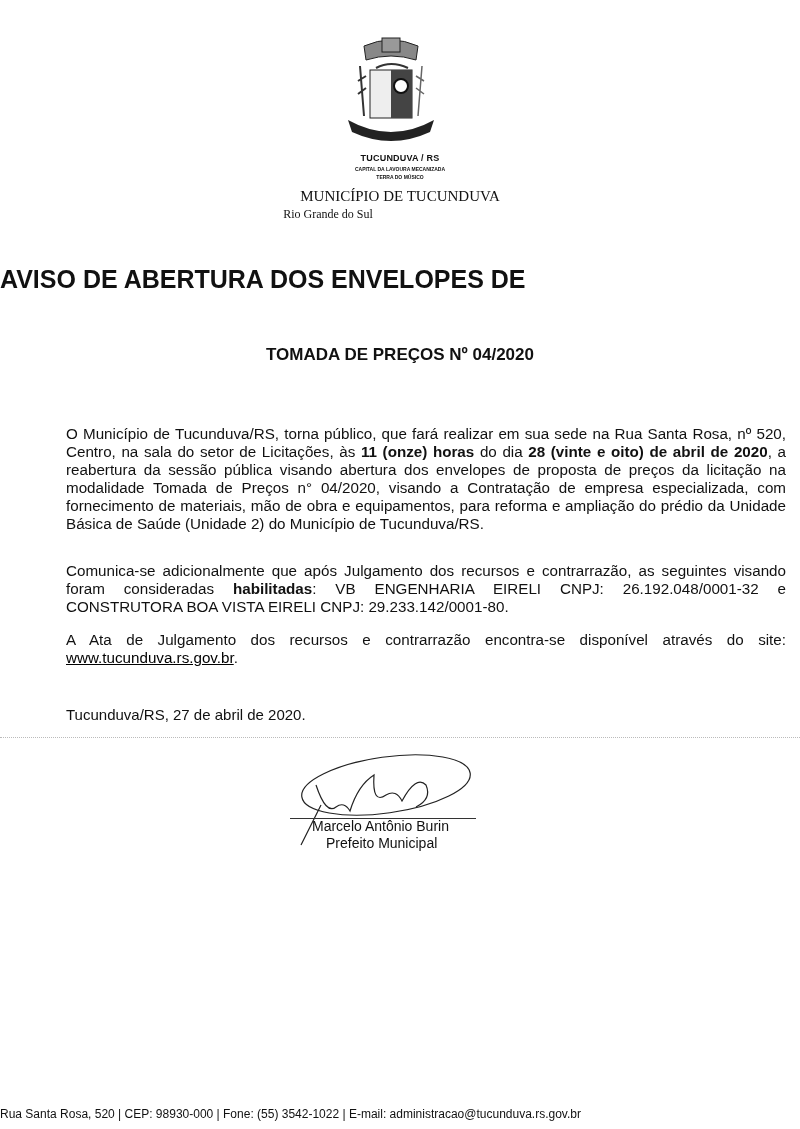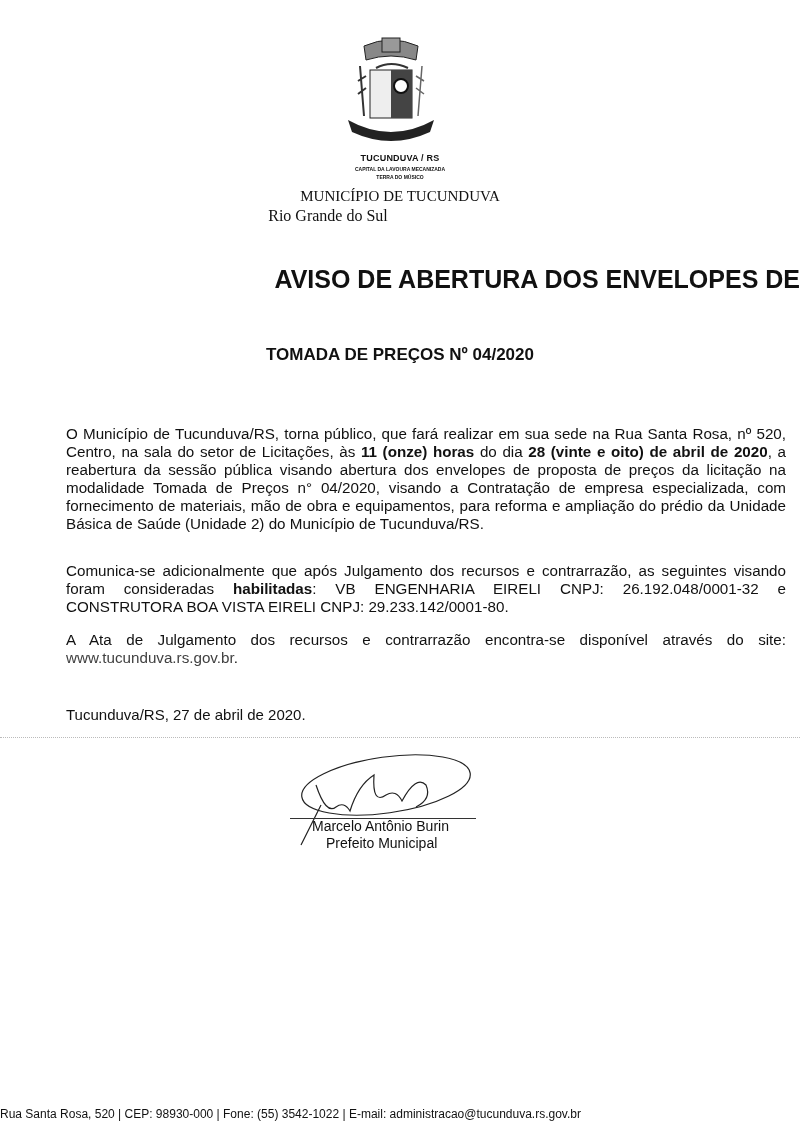--- a/index.html
+++ b/index.html
@@ -3,29 +3,29 @@
 <meta charset="utf-8">
 <style>
   html, body { margin:0; padding:0; background:#ffffff; }
   body { width:800px; height:1129px; position:relative; overflow:hidden; color:#111; font-family:"Liberation Sans", sans-serif; }
   .abs { position:absolute; }
   .crest { left:336px; top:36px; width:110px; height:110px; }
   .org-name { left:0; width:800px; top:153px; text-align:center; font-weight:bold; font-size:9px; letter-spacing:0.2px; }
   .org-tag1 { left:0; width:800px; top:166px; text-align:center; font-weight:bold; font-size:5px; }
   .org-tag2 { left:0; width:800px; top:174px; text-align:center; font-weight:bold; font-size:5px; }
   .muni { left:0; width:800px; top:188px; text-align:center; font-family:"Liberation Serif", serif; font-size:15px; }
-  .state { left:0; width:656px; top:207px; text-align:center; font-family:"Liberation Serif", serif; font-size:16px; }
-  .title { left:0; width:800px; top:264px; text-align:right; font-weight:bold; font-size:25px; line-height:31px; }
+  .state { left:0; width:656px; top:207px; text-align:center; font-family:"Liberation Serif", serif; font-size:12px; }
+  .title { left:0; width:800px; top:264px; text-align:left; font-weight:bold; font-size:25px; line-height:31px; }
   .subtitle { left:0; width:800px; top:345px; text-align:center; font-weight:bold; font-size:17px; }
   .para { left:66px; width:720px; font-size:15.2px; line-height:18px; text-align:justify; }
   .p1 { top:413px;margin-top:12px; }
   .p2 { top:562px; font-family:"Liberation Sans", sans-serif; font-stretch:condensed; }
   .p3 { top:631px; }
   .date { left:66px; top:706px; font-size:15px; }
-  .link { color:#404040; }
+  .link { text-decoration:underline; color:#000000; }
   .hr-dotted { left:0; top:737px; width:800px; border-top:1px dotted #bbb; }
   .sig { left:276px; top:745px; width:200px; height:110px; }
   .sig-line { left:290px; top:818px; width:186px; border-top:1px solid #333; }
   .sig-name { left:312px; top:818px; font-size:14px; }
   .sig-role { left:326px; top:835px; font-size:14px; }
   .footer { left:0; width:800px; top:1107px; text-align:left; font-size:12px; }
   b { font-weight:bold; }
 </style>
 </head>
 <body>

